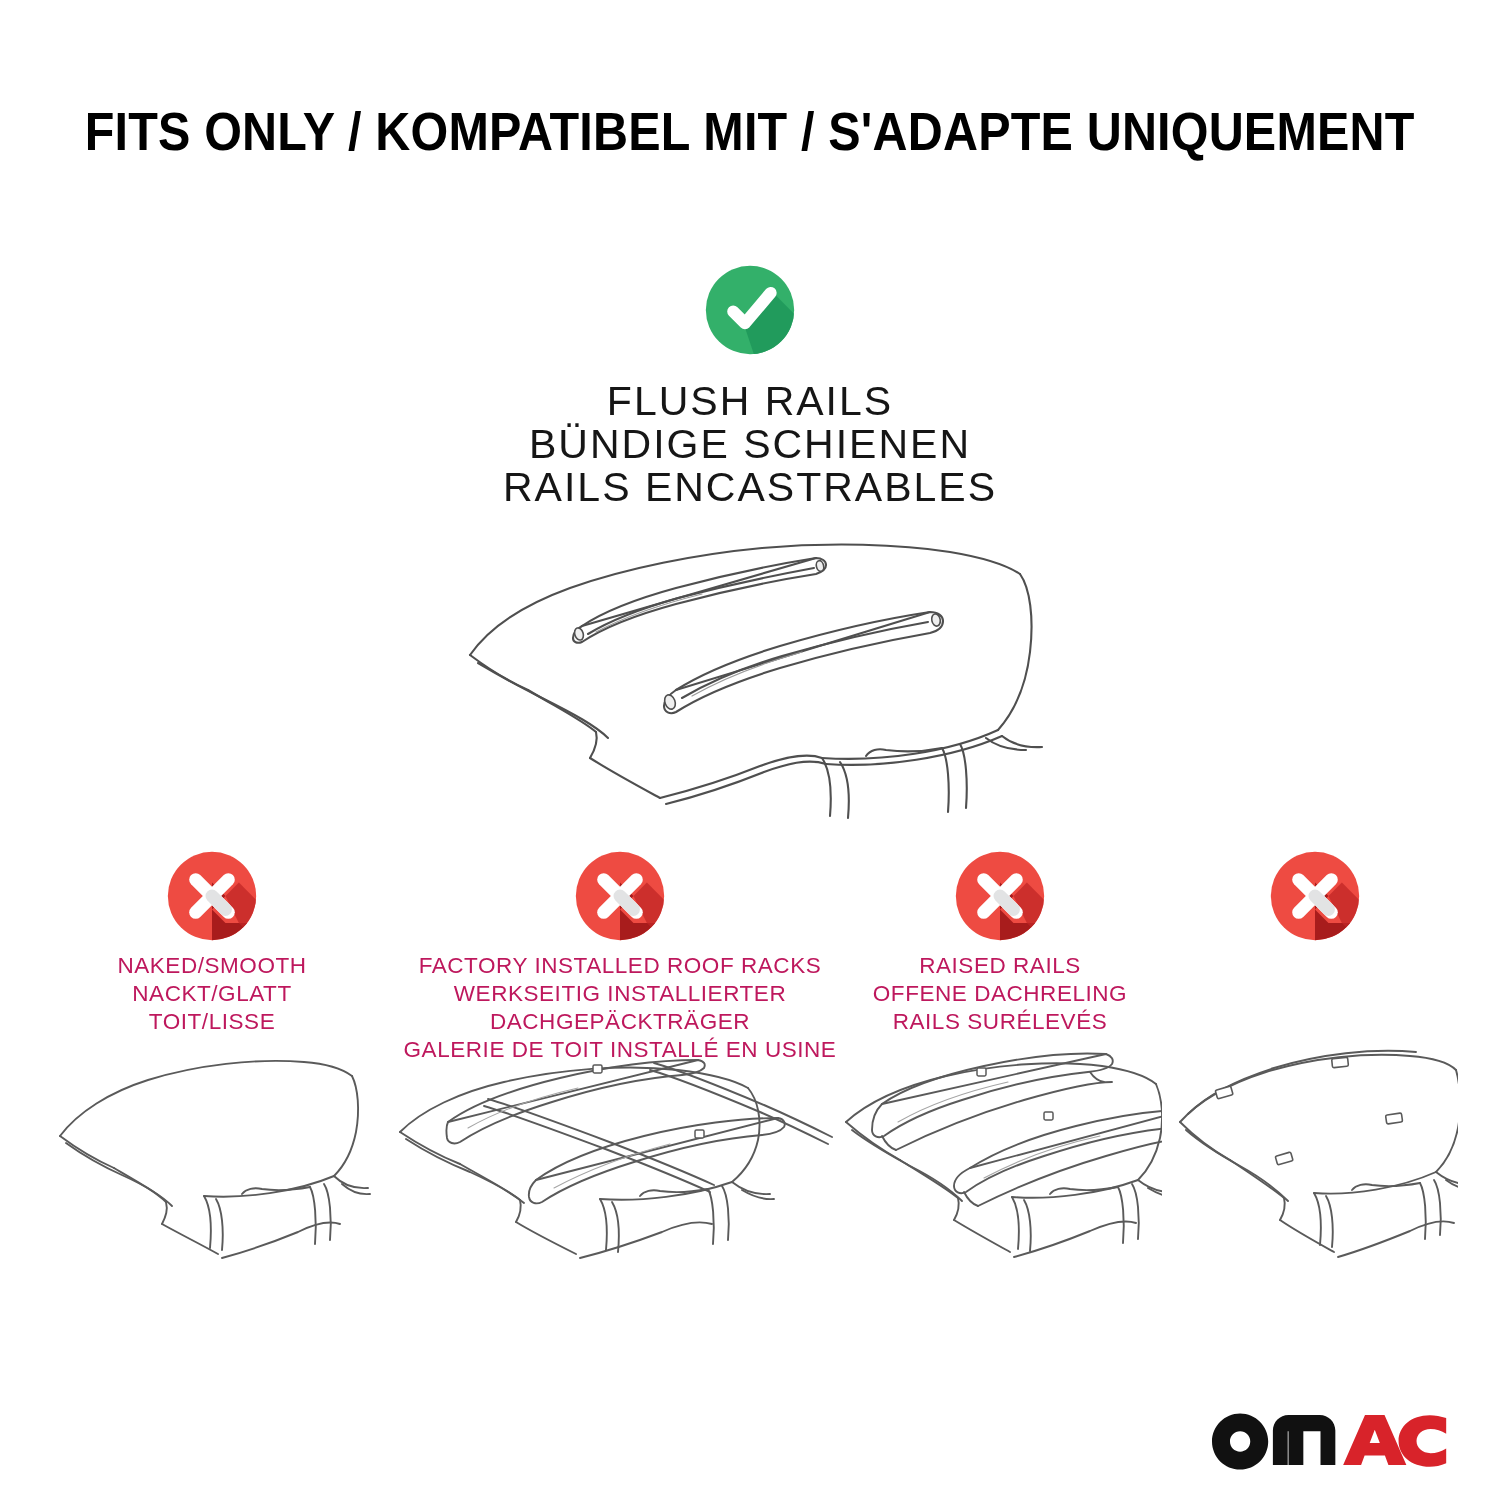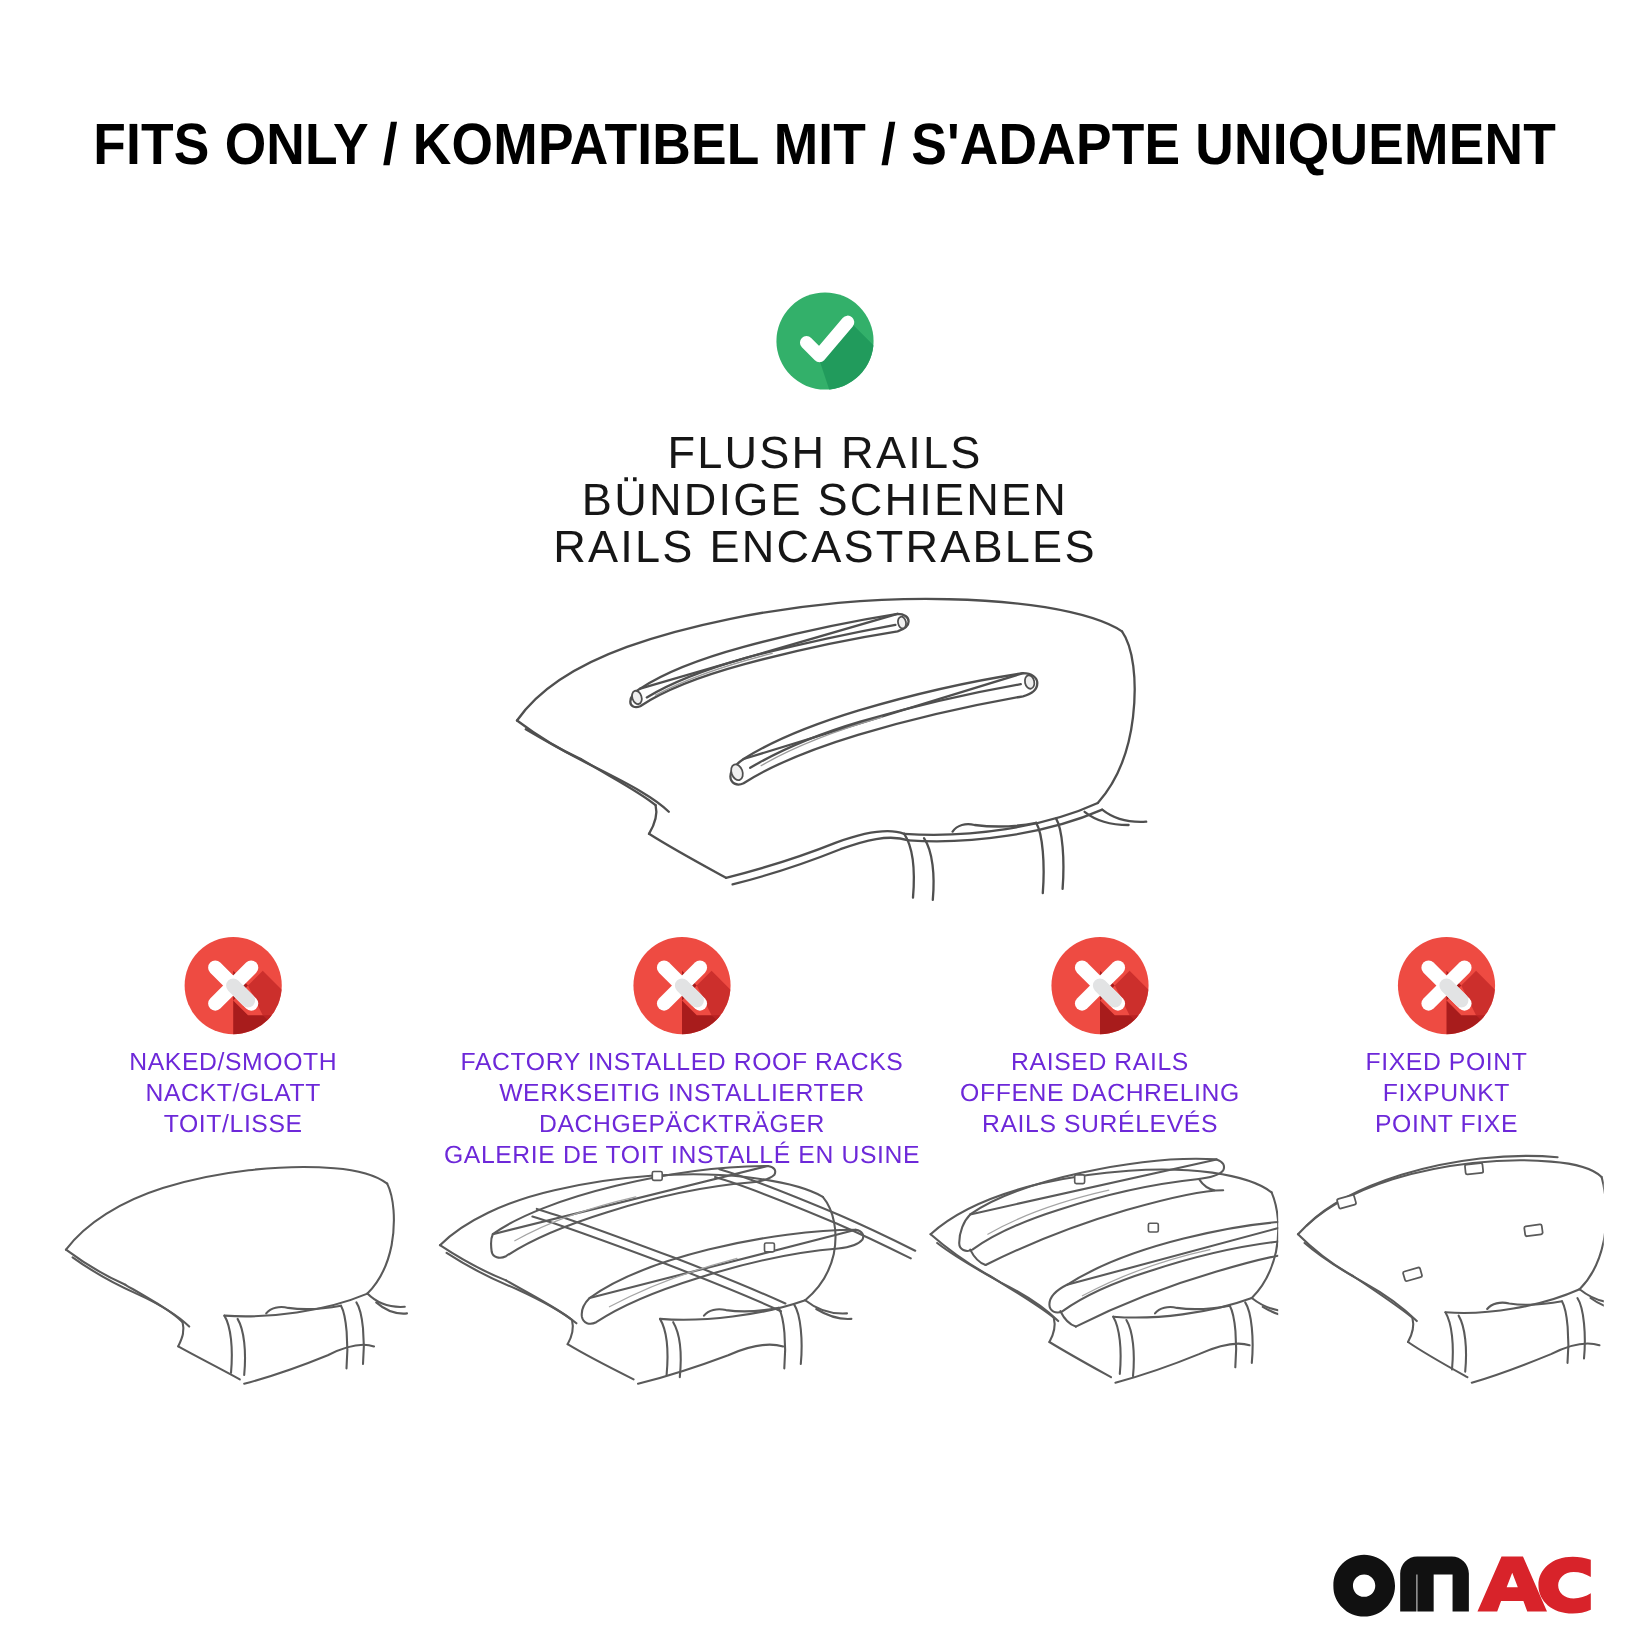--- a/index.html
+++ b/index.html
@@ -48,21 +48,21 @@
   .badge {
     display: inline-block;
     position: relative;
     width: 96px;
     height: 96px;
     vertical-align: top;
   }
   .badge svg { display: block; }
 
   #hero-heading {
-    margin-top: 32px;
+    margin-top: 22px;
     font-family: "Liberation Sans", sans-serif;
     font-weight: 400;
     font-size: 41px;
     line-height: 43px;
     letter-spacing: 2.0px;
     color: #161616;
     white-space: pre-line;
   }
 
   #hero-figure {
@@ -87,21 +87,21 @@
     top: 0;
     text-align: center;
   }
   .col .badge-wrap { height: 104px; }
   .col-label {
     font-family: "Liberation Sans", sans-serif;
     font-weight: 400;
     font-size: 22.5px;
     line-height: 28px;
     letter-spacing: 0.55px;
-    color: #6d28d9;
+    color: #be185d;
     white-space: pre-line;
   }
   .col-figure {
     position: absolute;
     left: 0;
     width: 100%;
     height: 215px;
   }
   .col-figure svg { display: block; width: 100%; height: 100%; }
 
@@ -422,23 +422,20 @@
             <path d="M64 50 L78 36 L120 78 L120 120 L78 78 Z" fill="#C02626" opacity="0.75"></path>
           </g>
           <g stroke-linecap="round" stroke-linejoin="round">
             <path d="M33 33 L67 67" stroke="#FFFFFF" stroke-width="13.5" fill="none"></path>
             <path d="M67 33 L33 67" stroke="#FFFFFF" stroke-width="13.5" fill="none"></path>
             <path d="M50 50 L64 64" stroke="#E2E3E4" stroke-width="13.5" fill="none" stroke-linecap="round"></path>
           </g>
         </svg>
       </span>
     </div>
-    <div class="col-label">FIXED POINT
-FIXPUNKT
-POINT FIXE</div>
     <div class="col-figure">
       <svg viewBox="0 0 286 215" aria-hidden="true">
         <g fill="none" stroke="#5A5A5A" stroke-width="1.9" stroke-linecap="round" stroke-linejoin="round">
           <path d="M8 78 C26 58 56 40 94 28 C140 14 194 8 238 12 C264 14 278 20 284 26"></path>
           <path d="M284 26 C288 40 290 62 286 84 C282 104 274 118 264 128"></path>
           <path d="M264 128 C228 144 180 152 142 149"></path>
           <path d="M8 78 C22 92 40 106 58 116"></path>
           <path d="M58 116 C82 132 100 144 112 154"></path>
           <path d="M112 154 C114 162 112 169 108 176"></path>
           <path d="M108 176 C124 187 144 198 162 208"></path>

